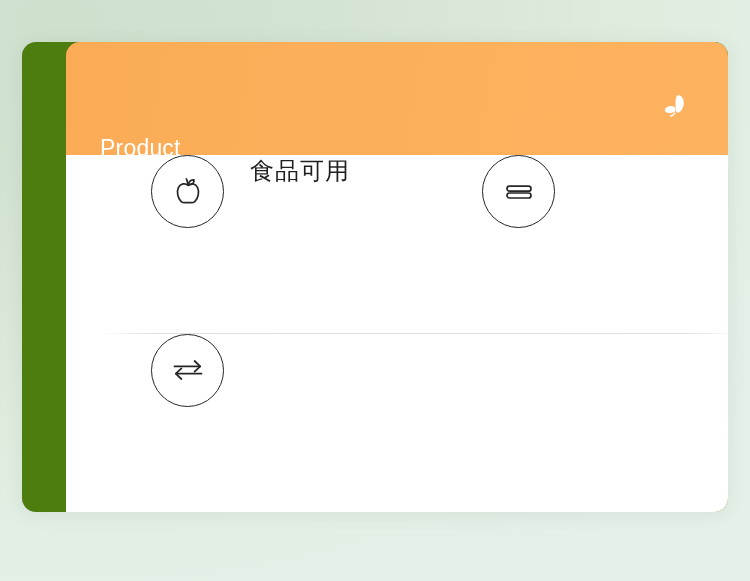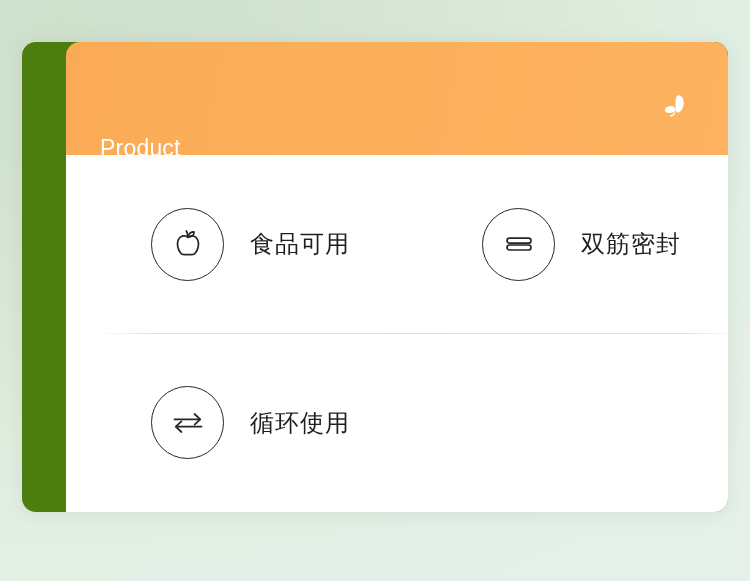--- a/index.html
+++ b/index.html
@@ -64,21 +64,21 @@
 
   .feature-grid {
     display:grid;
     grid-template-columns:1fr 1fr;
     grid-template-rows:1fr 1fr;
     height:100%;
   }
 
   .feature {
     display:flex;
-    align-items:center;
+    align-items:flex-start;
     padding-left:85px;
   }
 
   .feature-icon {
     width:73px; height:73px;
     flex:0 0 73px;
     border:1.6px solid #262626;
     border-radius:50%;
     display:flex;
     align-items:center;
@@ -167,35 +167,33 @@
 
       <div class="feature">
         <div class="feature-icon">
           <svg width="40" height="40" viewBox="0 0 40 40" aria-hidden="true">
             <g fill="none" stroke="#262626" stroke-width="1.7">
               <rect x="8" y="14.2" width="24" height="5.0" rx="2.5"></rect>
               <rect x="8" y="21.0" width="24" height="5.0" rx="2.5"></rect>
             </g>
           </svg>
         </div>
-        <div class="feature-label">双筋密封</div>
       </div>
 
 
       <div class="feature">
         <div class="feature-icon">
           <svg width="42" height="42" viewBox="0 0 42 42" aria-hidden="true">
             <g fill="none" stroke="#262626" stroke-width="1.8" stroke-linecap="round" stroke-linejoin="round">
 
               <path d="M7.5 17.4 L33.0 17.4"></path>
               <path d="M27.6 12.0 L33.2 17.4 L27.6 22.6"></path>
 
               <path d="M34.5 24.6 L9.0 24.6"></path>
               <path d="M14.4 19.4 L8.8 24.6 L14.4 30.0"></path>
             </g>
           </svg>
         </div>
-        <div class="feature-label">循环使用</div>
       </div>
 
     </div>
   </div>
 </div>
 
 </body></html>

